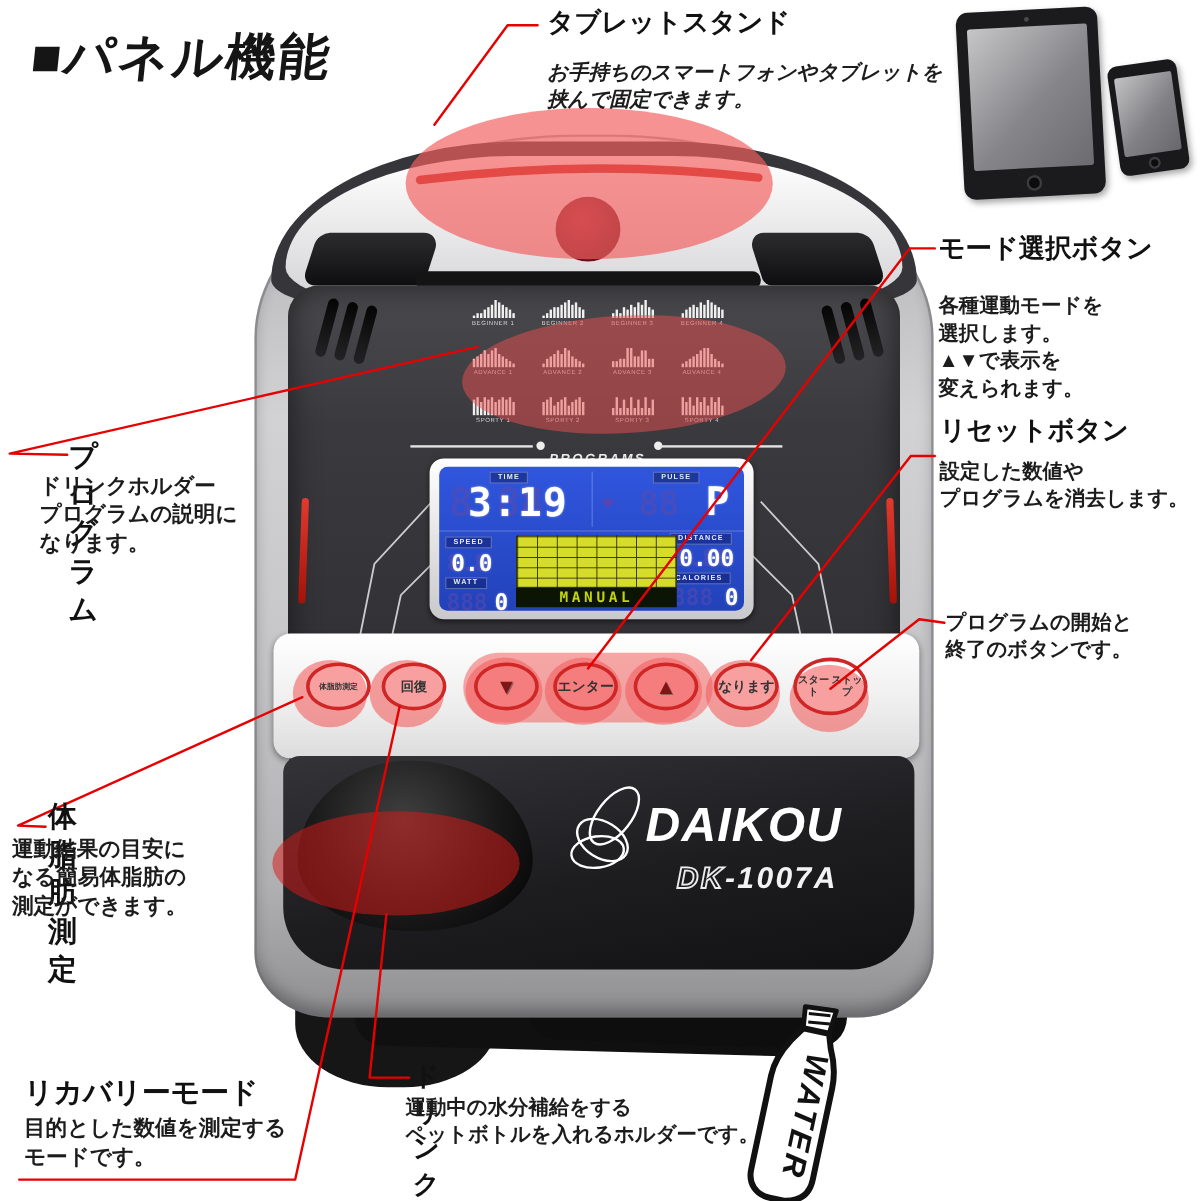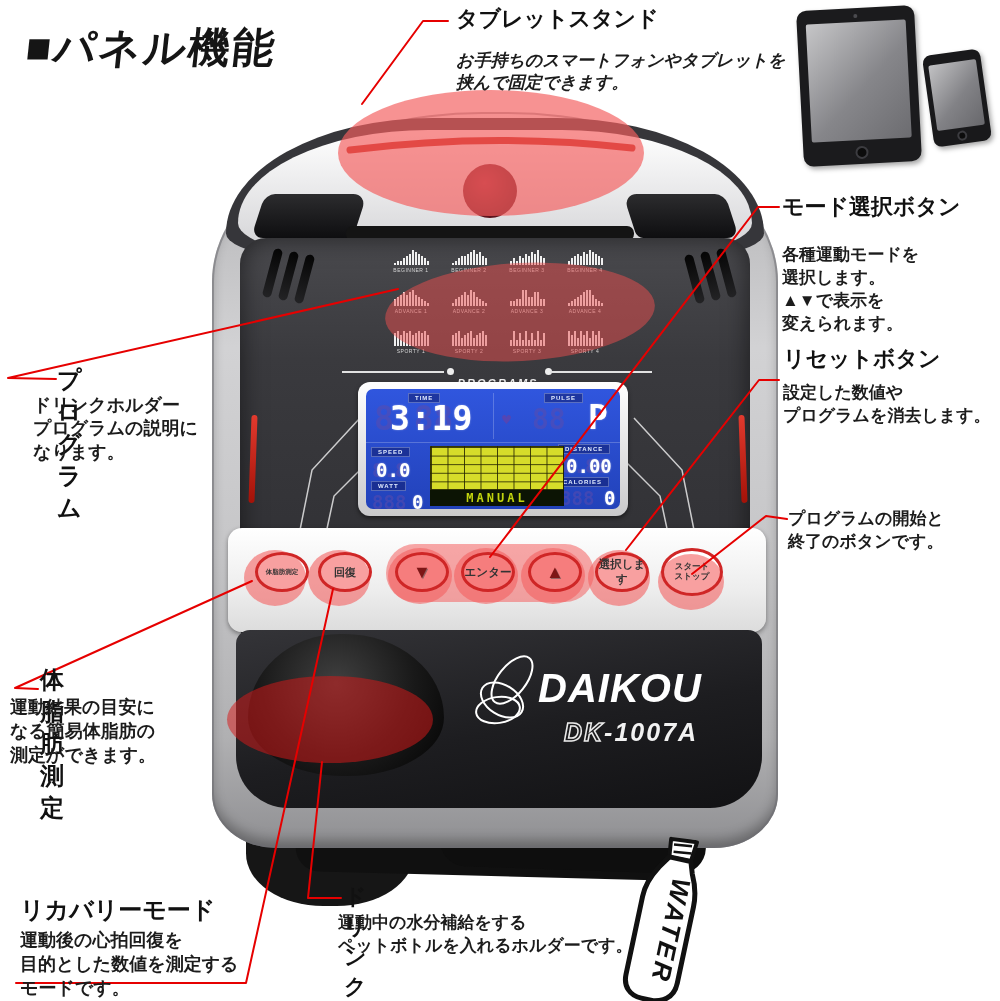--- a/index.html
+++ b/index.html
@@ -83,21 +83,21 @@
   
   .strip{left:228px;top:528px;width:538px;height:104px;border-radius:14px;
       background:linear-gradient(#ffffff,#ededed 60%,#dcdcdc);box-shadow:0 2px 5px rgba(0,0,0,.4);}
   .btn-white{width:54px;height:40px;border-radius:50%;background:#fff;top:552px;}
   .hl-pink{border-radius:50%;background:rgba(244,96,96,.6);}
   .hl-band{left:386px;top:544px;width:208px;height:58px;border-radius:29px;background:rgba(244,96,96,.55);}
   .btn{width:54px;height:40px;border-radius:50%;border:3px solid #cf2626;box-sizing:border-box;
       top:552px;display:flex;align-items:center;justify-content:center;color:#333;
       font-weight:bold;text-align:center;background:transparent;}
   .btn.arrow{font-size:18px;color:#7e1616;text-shadow:1px 1px 0 rgba(80,80,80,.6);}
-  .btn-two{flex-direction:column;line-height:1.15;font-size:8.5px;}
+  .btn-two{flex-direction:row;line-height:1.15;font-size:8.5px;}
 
   
   .bottom-panel{left:236px;top:630px;width:526px;height:178px;border-radius:14px 14px 52px 52px;
       background:linear-gradient(170deg,#343438,#1d1d20 55%,#121214);}
   .holder-dome{left:248px;top:634px;width:196px;height:142px;
       border-radius:48% 52% 50% 50% / 60% 60% 42% 42%;
       background:radial-gradient(circle at 45% 35%,#404040,#191919 55%,#090909 85%);}
   .hl-holder{left:227px;top:676px;width:206px;height:87px;border-radius:50%;
       background:rgba(215,25,25,.52);}
   .logo-text{left:538px;top:666px;font-size:40px;font-weight:bold;font-style:italic;
@@ -429,21 +429,21 @@
   <div class="abs hl-pink" style="left:454px;top:548px;width:64px;height:56px;"></div>
   <div class="abs hl-pink" style="left:521px;top:548px;width:64px;height:56px;"></div>
   <div class="abs hl-pink" style="left:588px;top:550px;width:62px;height:56px;"></div>
   <div class="abs hl-pink" style="left:658px;top:554px;width:66px;height:56px;"></div>
 
   <div class="abs btn" style="left:255px;font-size:6.5px;">体脂肪測定</div>
   <div class="abs btn" style="left:318px;font-size:11px;">回復</div>
   <div class="abs btn arrow" style="left:395px;">▼</div>
   <div class="abs btn" style="left:461px;font-size:11.5px;">エンター</div>
   <div class="abs btn arrow" style="left:528px;">▲</div>
-  <div class="abs btn" style="left:595px;font-size:11.5px;">選択します</div>
+  <div class="abs btn" style="left:595px;font-size:11.5px;">なります</div>
   <div class="abs btn btn-two" style="left:661px;top:548px;width:62px;height:48px;">
     <span>スタート</span>
     <span>ストップ</span>
   </div>
 
   <div class="abs bottom-panel"></div>
   <div class="abs holder-dome"></div>
   <div class="abs hl-holder"></div>
 
   <svg class="overlay" width="1000" height="1001">
@@ -537,21 +537,20 @@
     <div class="co-b abs" style="left:10px;top:696px;font-size:18px;line-height:1.32;">
       <div>運動結果の目安に</div>
       <div>なる簡易体脂肪の</div>
       <div>測定ができます。</div>
     </div>
   </div>
 
   <div class="abs" style="left:20px;top:874px;">
     <div class="co-h" style="font-size:24px;margin-top:20px;">リカバリーモード</div>
     <div class="co-b" style="font-size:18px;line-height:1.32;margin-top:3px;">
-      <div>運動後の心拍回復を</div>
       <div>目的とした数値を測定する</div>
       <div>モードです。</div>
     </div>
   </div>
 
   <div class="abs">
     <div class="co-h abs" style="left:344px;top:882px;font-size:22px;">ドリンクホルダー</div>
     <div class="co-b abs" style="left:338px;top:912px;font-size:17px;line-height:1.35;">
       <div>運動中の水分補給をする</div>
       <div>ペットボトルを入れるホルダーです。</div>

